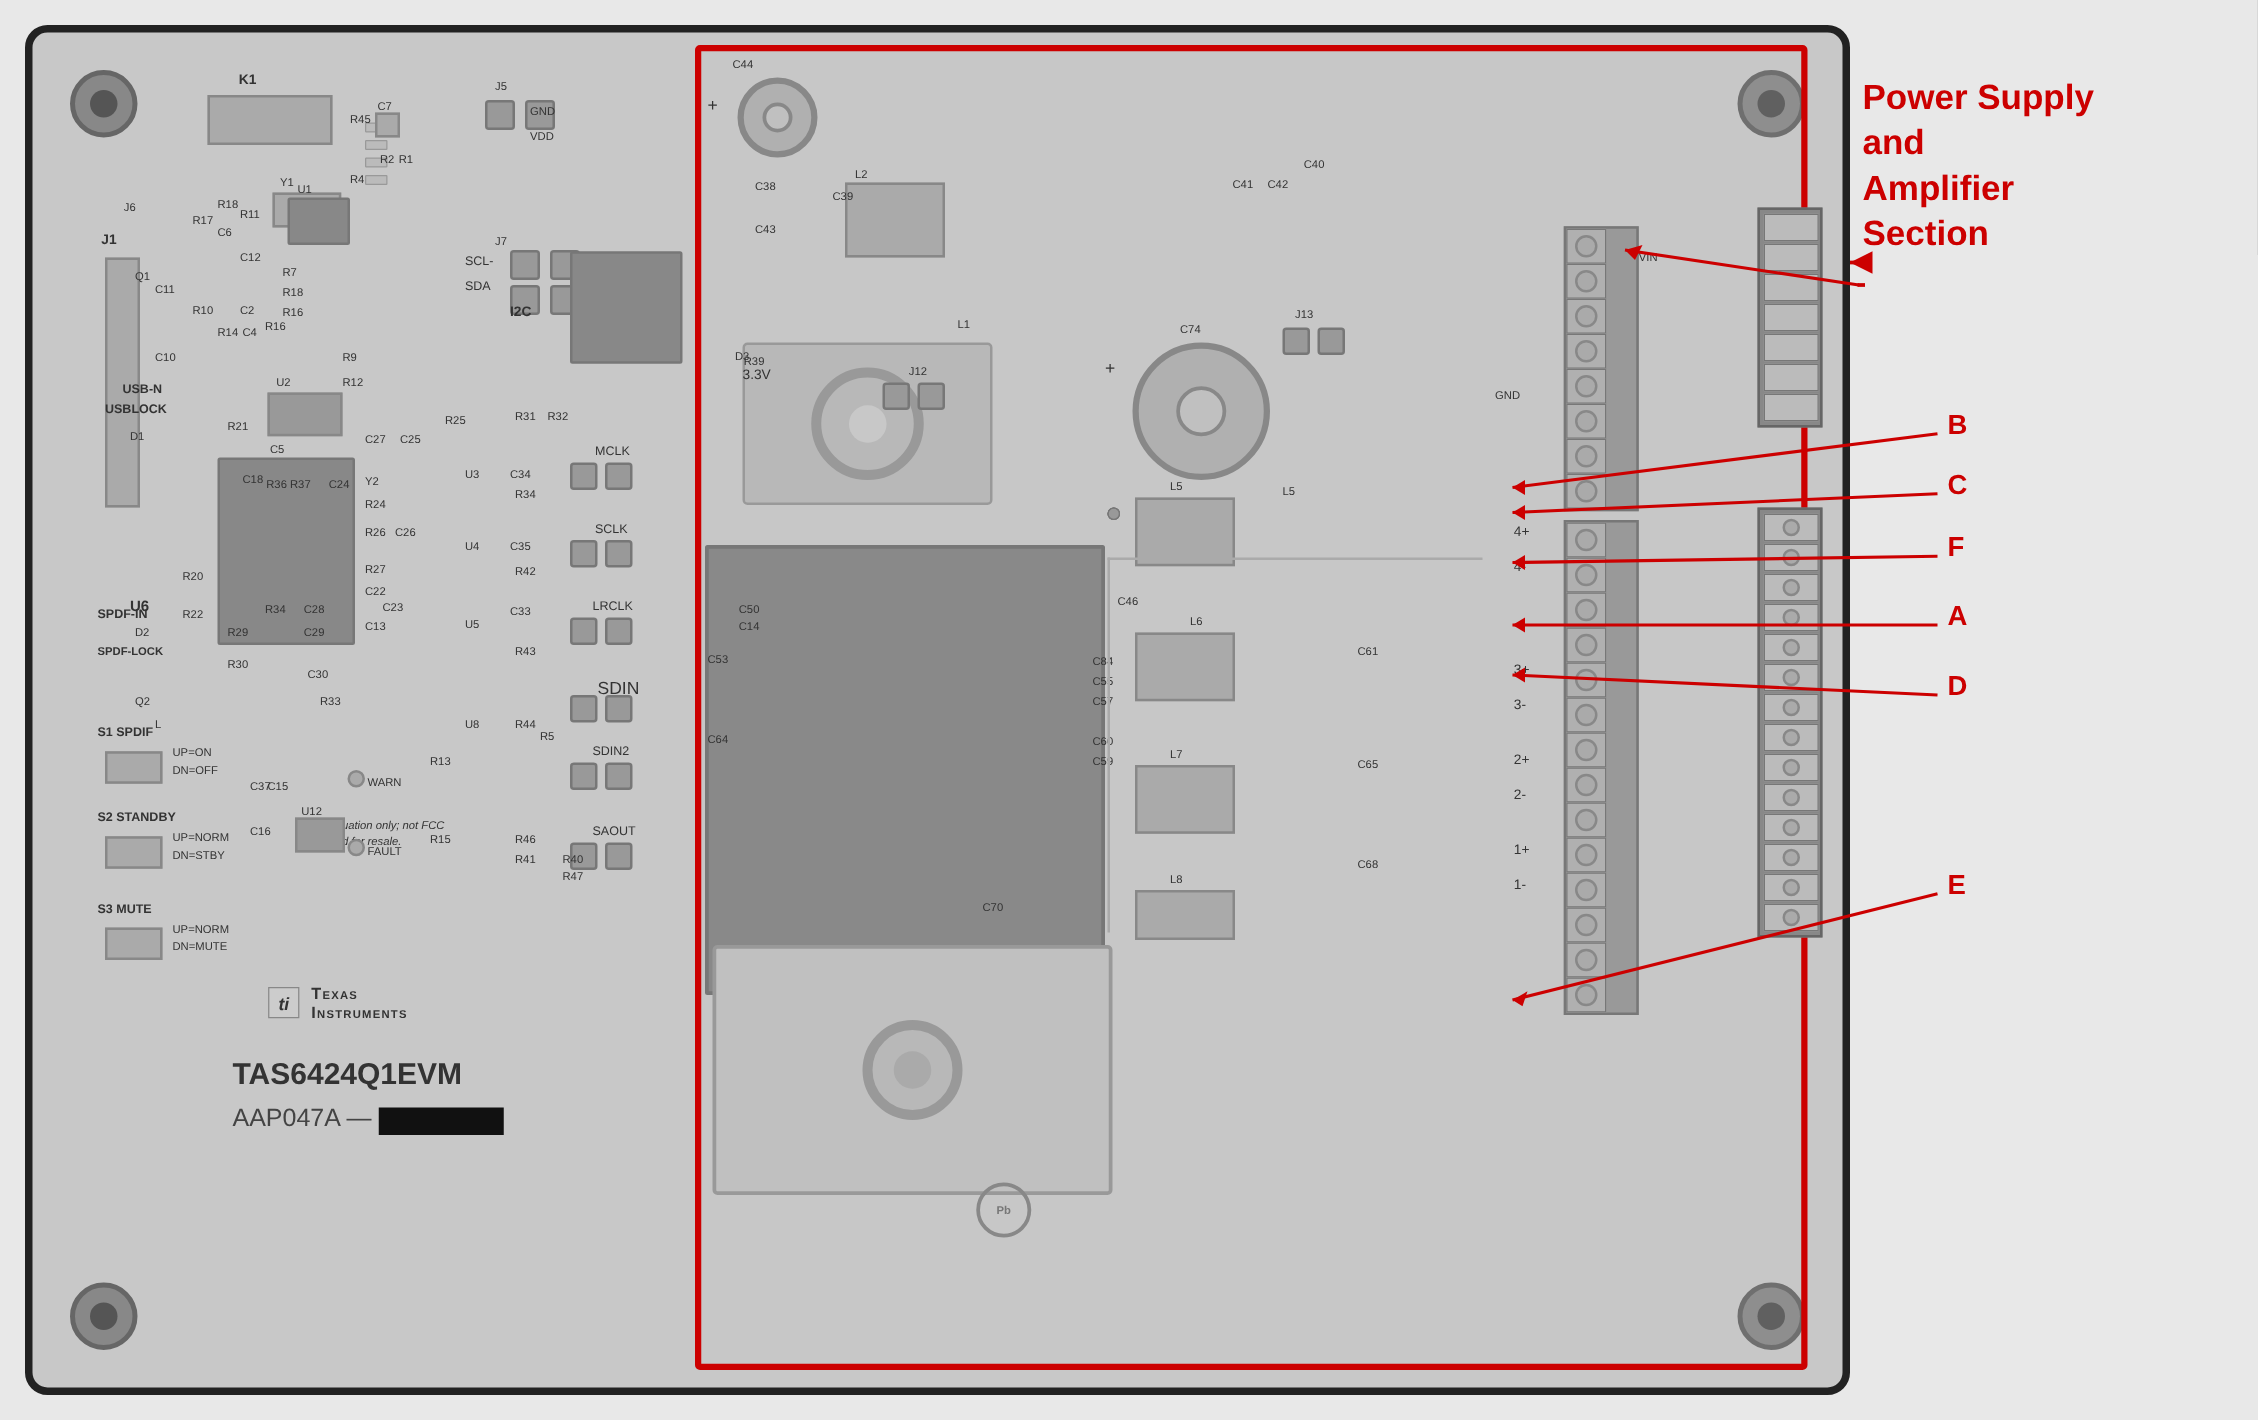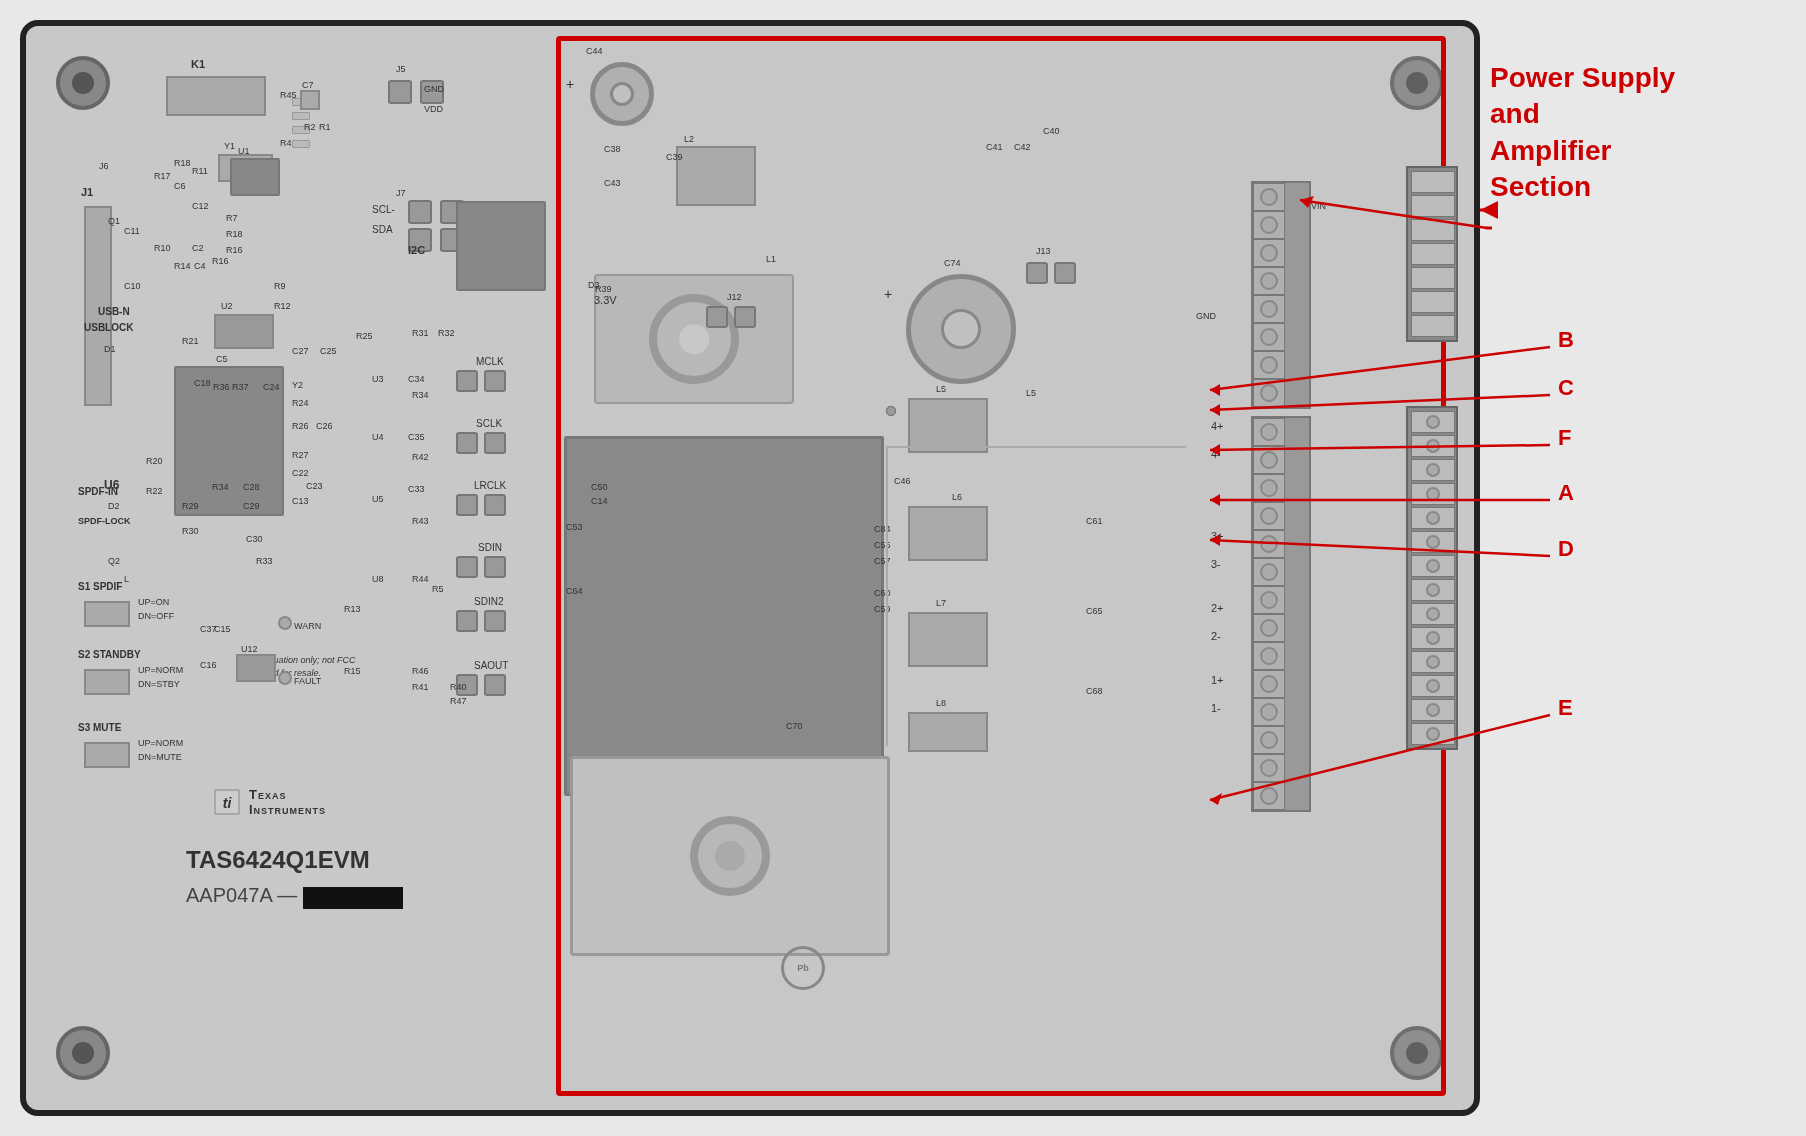--- a/index.html
+++ b/index.html
@@ -354,21 +354,21 @@
   </div>
 
   <div class="pcb-label-sm" style="left:448px;top:454px;font-size:10px;">LRCLK</div>
   <div class="comp-group" style="position:absolute;left:430px;top:468px;">
     <div style="display:flex;gap:6px;">
       <div style="width:22px;height:22px;background:#999;border:2px solid #777;border-radius:3px;"></div>
       <div style="width:22px;height:22px;background:#999;border:2px solid #777;border-radius:3px;"></div>
     </div>
   </div>
 
-  <div class="pcb-label-sm" style="left:452px;top:516px;font-size:10px;">SDIN</div>
+  <div class="pcb-label-sm" style="left:452px;top:516px;font-size:14px;">SDIN</div>
   <div class="comp-group" style="position:absolute;left:430px;top:530px;">
     <div style="display:flex;gap:6px;">
       <div style="width:22px;height:22px;background:#999;border:2px solid #777;border-radius:3px;"></div>
       <div style="width:22px;height:22px;background:#999;border:2px solid #777;border-radius:3px;"></div>
     </div>
   </div>
 
   <div class="pcb-label-sm" style="left:448px;top:570px;font-size:10px;">SDIN2</div>
   <div class="comp-group" style="position:absolute;left:430px;top:584px;">
     <div style="display:flex;gap:6px;">

